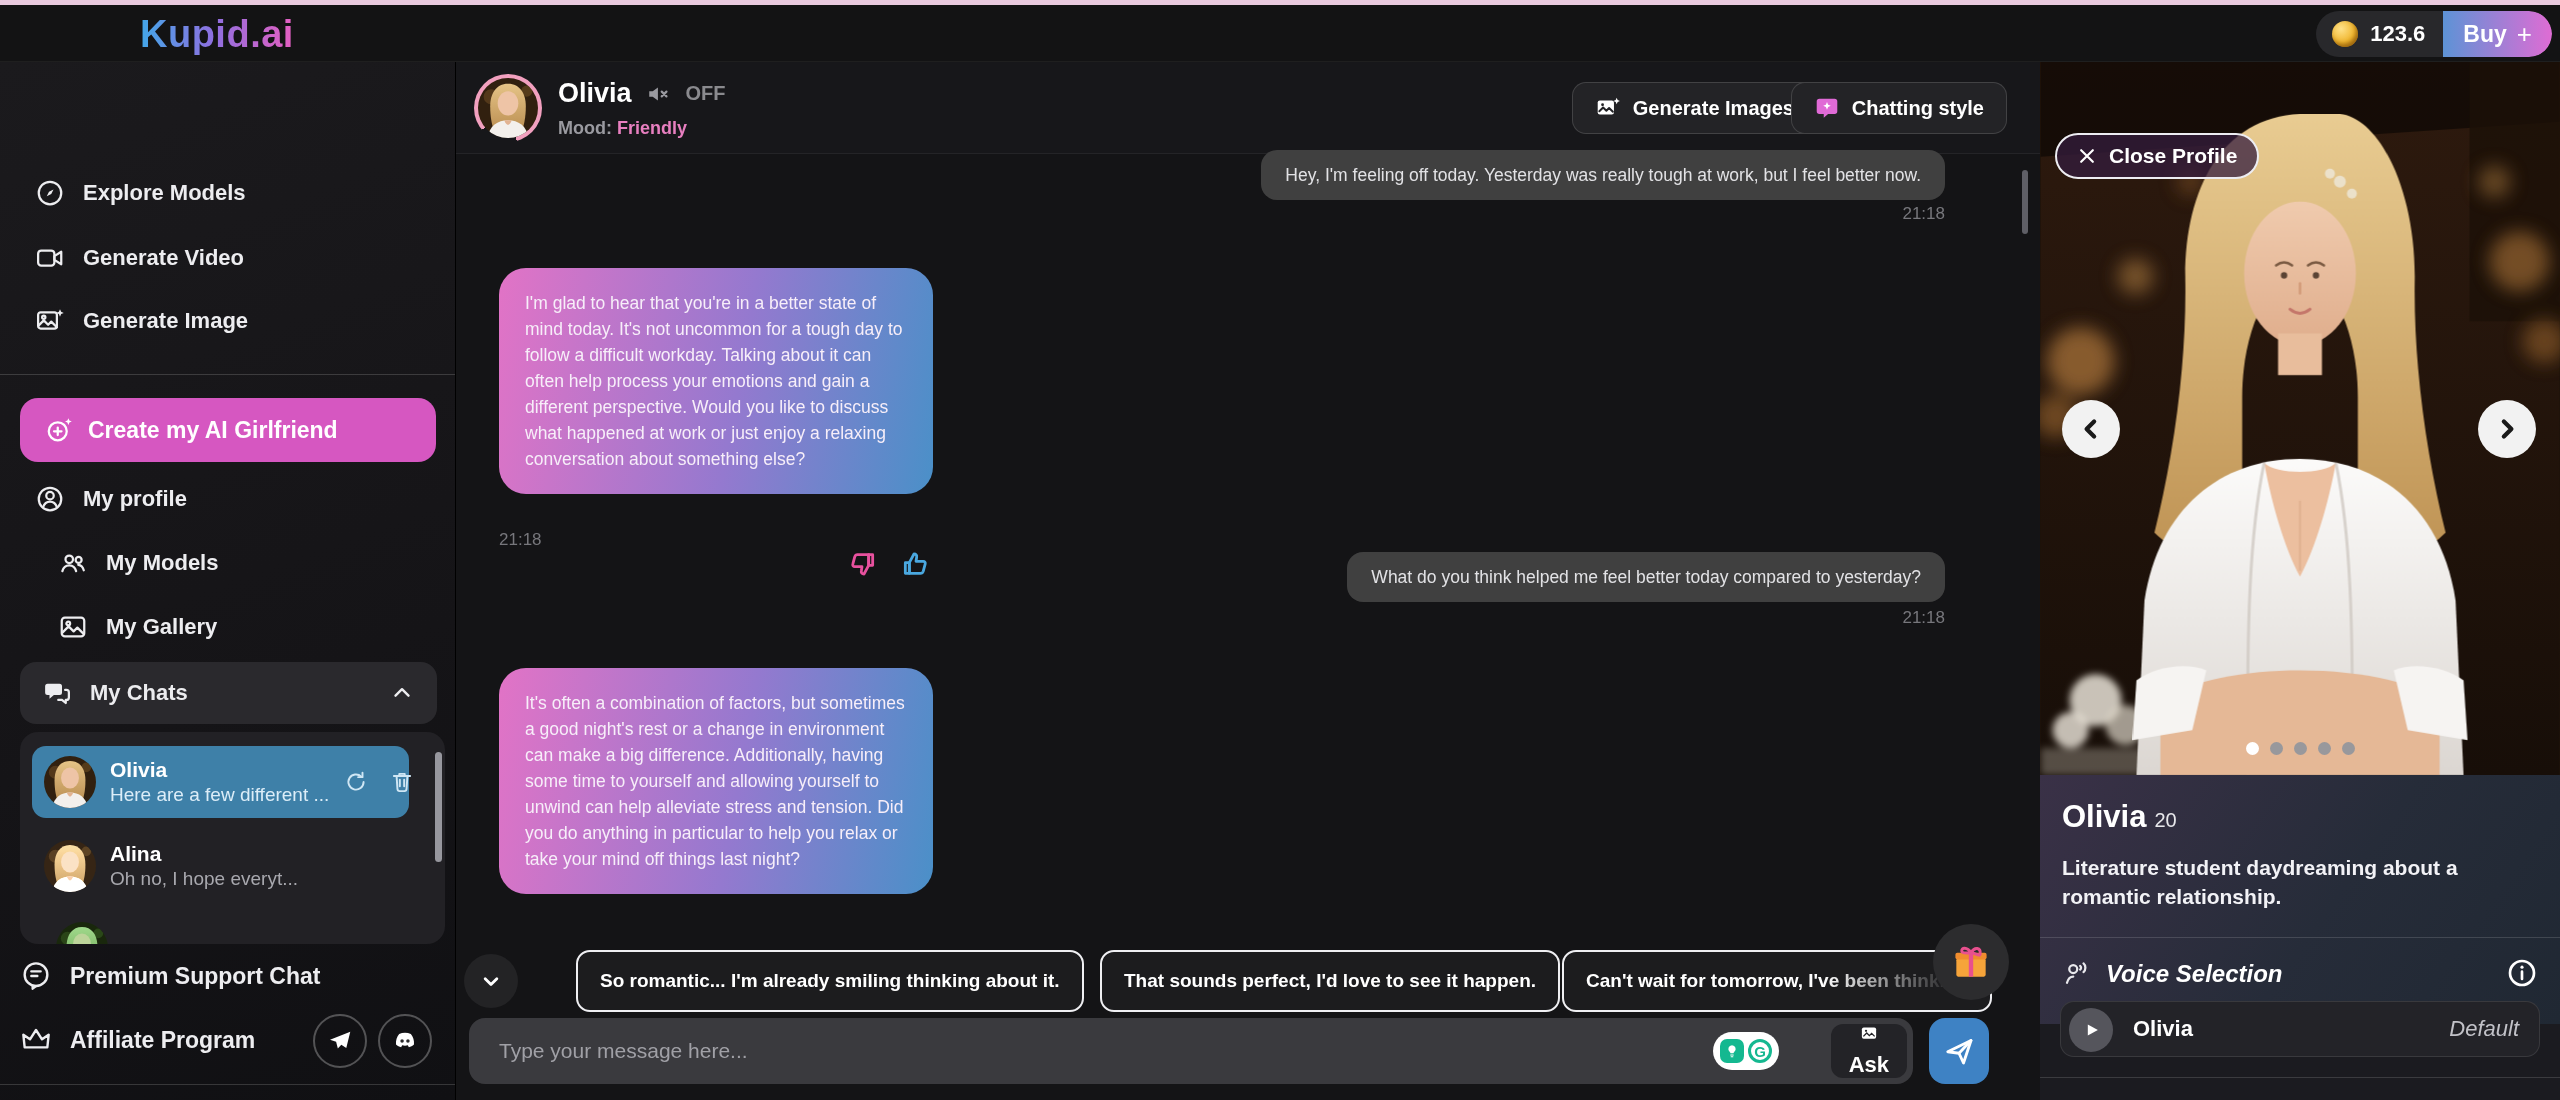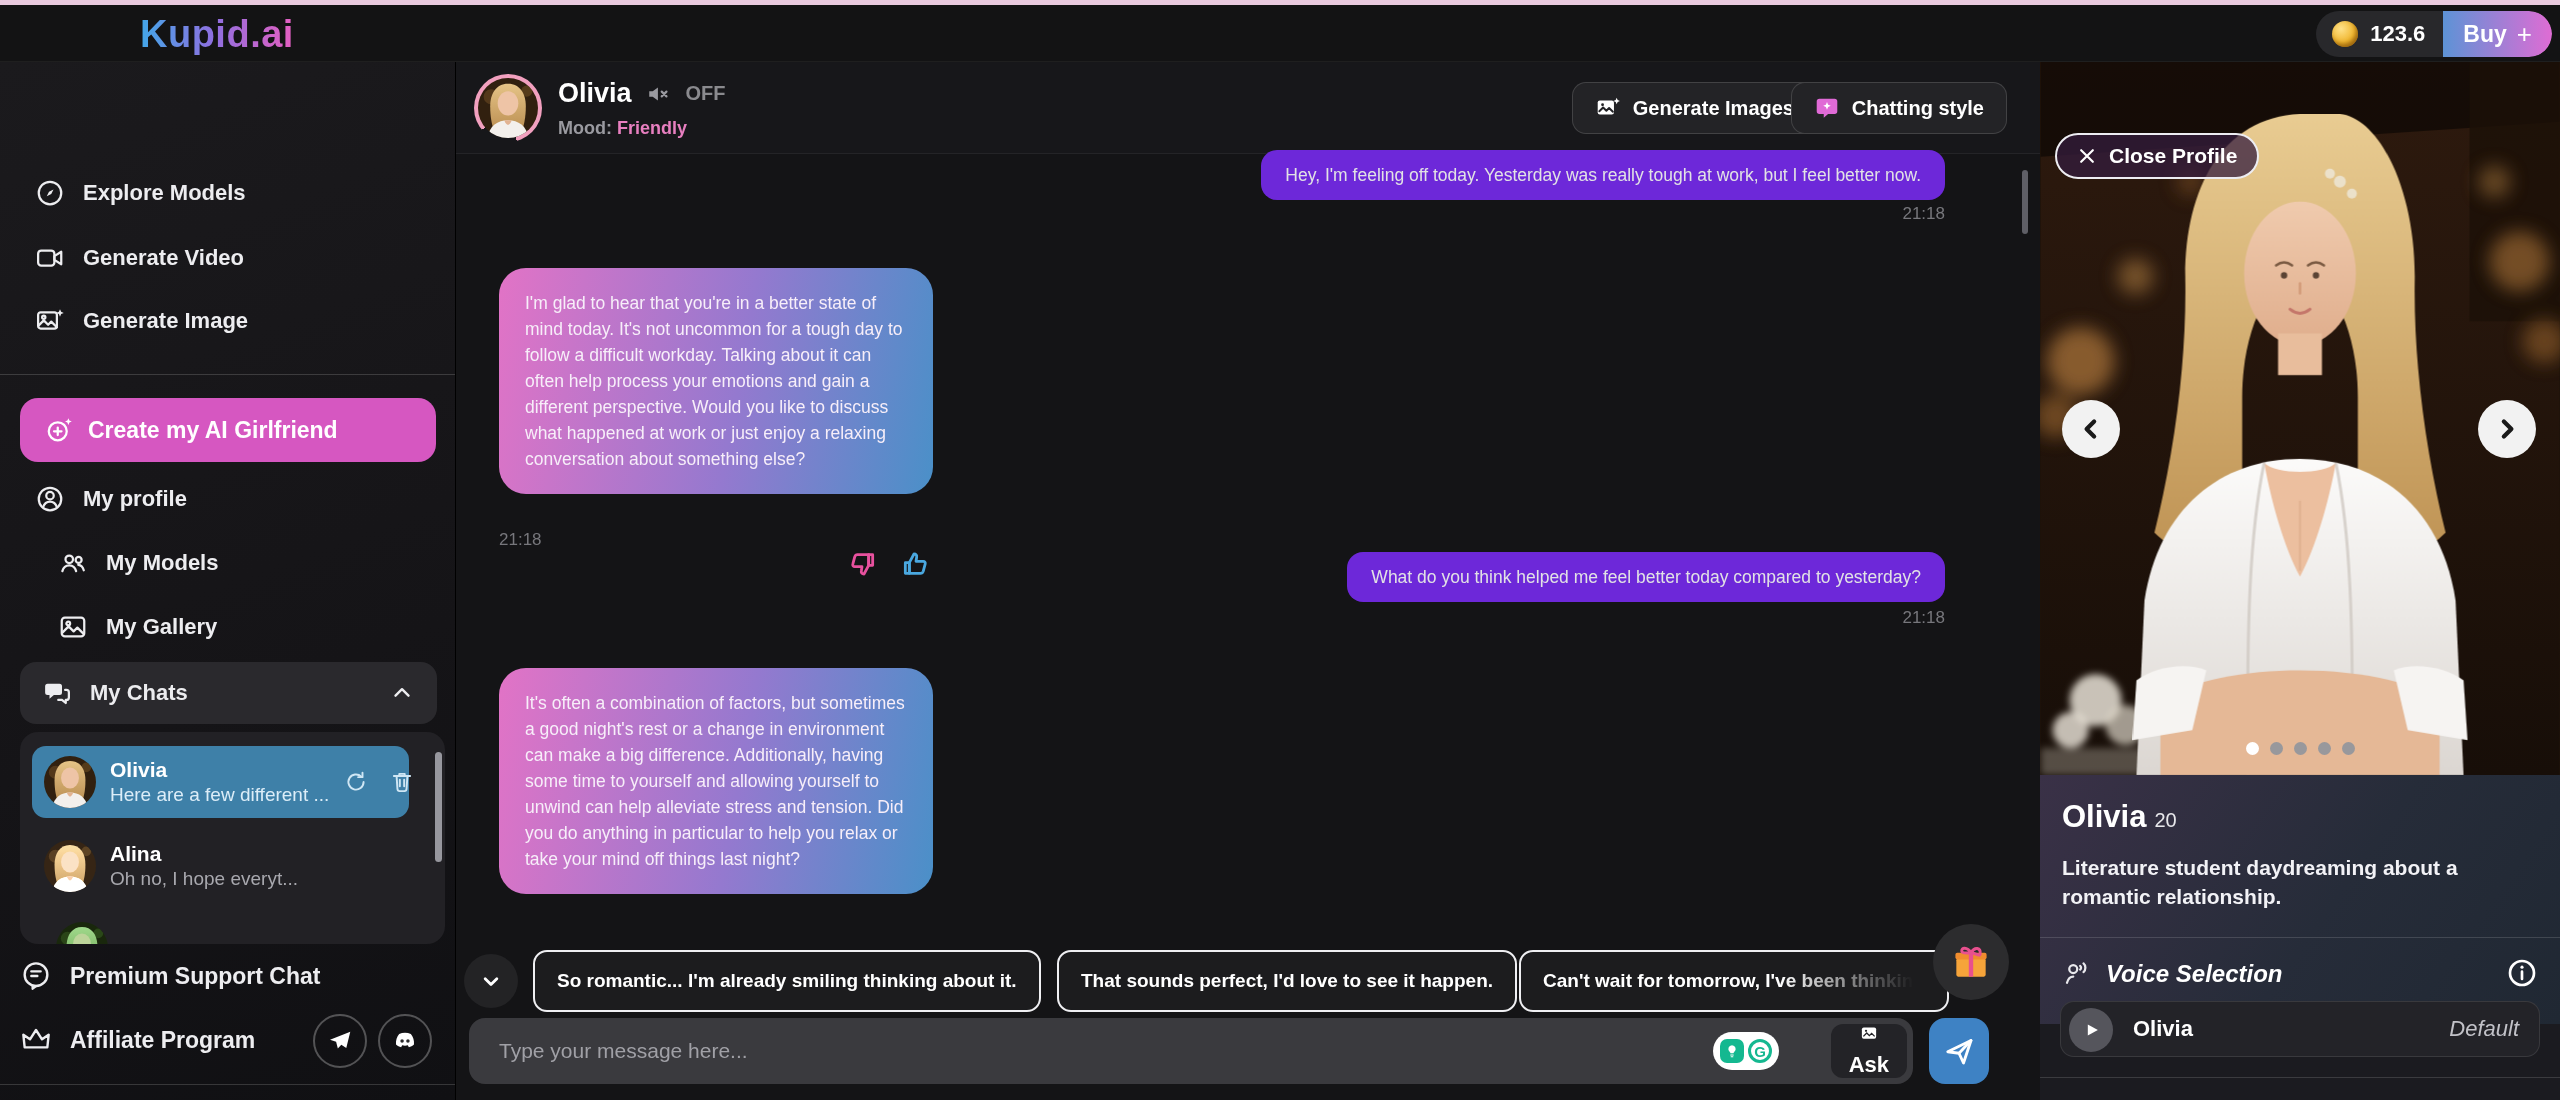--- a/index.html
+++ b/index.html
@@ -46,28 +46,28 @@
     background:conic-gradient(from 230deg,#f2a0bf 0 295deg,transparent 295deg 360deg);}
   .ring .av{width:60px;height:60px;}
   .hname{position:absolute;left:102px;top:16px;display:flex;align-items:center;gap:14px;}
   .hname .nm{font-size:27px;font-weight:700;color:#fff;}
   .hname .off{font-size:20px;font-weight:700;color:#8a8a8e;}
   .hmood{position:absolute;left:102px;top:56px;font-size:18px;font-weight:700;color:#9a9aa0;}
   .hmood b{color:var(--mood-pink);}
   .hbtn{position:absolute;top:20px;height:52px;display:flex;align-items:center;gap:12px;padding:0 22px;background:#232326;border:1px solid rgba(255,255,255,.14);border-radius:14px;color:#fff;font-size:20px;font-weight:700;font-family:inherit;cursor:pointer;}
   .cscroll{position:absolute;right:12px;top:108px;width:6px;height:64px;border-radius:3px;background:#5f5f66;}
   
-  .msg-user{position:absolute;background:#6d28d9;border-radius:16px;padding:13px 24px;font-size:17.5px;line-height:24px;color:#e2e2e5;white-space:nowrap;margin-left:44px;}
+  .msg-user{position:absolute;background:#404040;border-radius:16px;padding:13px 24px;font-size:17.5px;line-height:24px;color:#e2e2e5;white-space:nowrap;margin-left:44px;}
   .ts{position:absolute;font-size:17px;color:#77777c;}
   .msg-ai{position:absolute;left:43px;width:434px;border-radius:27px;padding:22px 26px;font-size:17.5px;line-height:26px;color:#f7eef9;
     background:linear-gradient(100deg,var(--bubble-from) 0%,#9479cf 55%,var(--bubble-to) 100%);}
   .reactions{position:absolute;display:flex;gap:22px;align-items:center;}
   
   .collapse-btn{position:absolute;left:8px;top:892px;width:54px;height:54px;border-radius:50%;background:#232325;border:none;display:flex;align-items:center;justify-content:center;cursor:pointer;}
-  .chip{position:absolute;top:888px;height:62px;display:inline-flex;align-items:center;padding:0 22px;background:#1c1c1e;border:2px solid #efeff2;border-radius:14px;color:#fff;font-size:19px;font-weight:700;cursor:pointer;white-space:nowrap;}
+  .chip{position:absolute;top:888px;height:62px;display:inline-flex;align-items:center;padding:0 22px;background:#1c1c1e;border:2px solid #efeff2;border-radius:14px;color:#fff;font-size:19px;font-weight:700;cursor:pointer;white-space:nowrap;margin-left:43px;}
   .chip.fade{width:430px;overflow:hidden;}
   .chip.fade span{-webkit-mask-image:linear-gradient(90deg,#000 62%,transparent 97%);mask-image:linear-gradient(90deg,#000 62%,transparent 97%);}
   .gift{position:absolute;left:1477px;top:862px;width:76px;height:76px;border-radius:50%;background:#2c2c2e;display:flex;align-items:center;justify-content:center;cursor:pointer;}
   .inputbar{position:absolute;left:13px;top:956px;width:1444px;height:66px;background:#3a3a3e;border-radius:16px;}
   .inputbar input{position:absolute;left:0;top:0;width:100%;height:100%;background:transparent;border:none;outline:none;color:#e8e8ea;font-size:21px;font-family:inherit;padding:0 240px 0 30px;}
   .inputbar input::placeholder{color:#a0a0a6;}
   .gram{position:absolute;right:134px;top:14px;height:38px;width:66px;background:#fff;border-radius:19px;display:flex;align-items:center;justify-content:center;gap:4px;cursor:pointer;}
   .gbulb{width:24px;height:24px;border-radius:7px;background:#14b890;display:flex;align-items:center;justify-content:center;}
   .gcirc{width:24px;height:24px;border-radius:50%;border:3px solid #14b890;color:#14b890;font-size:15px;font-weight:800;display:flex;align-items:center;justify-content:center;}
   .askbtn{position:absolute;right:6px;top:6px;height:54px;display:flex;align-items:center;gap:10px;padding:0 18px;background:#232327;border:none;border-radius:12px;color:#fff;font-size:22px;font-weight:700;font-family:inherit;cursor:pointer;flex-direction:column;}

